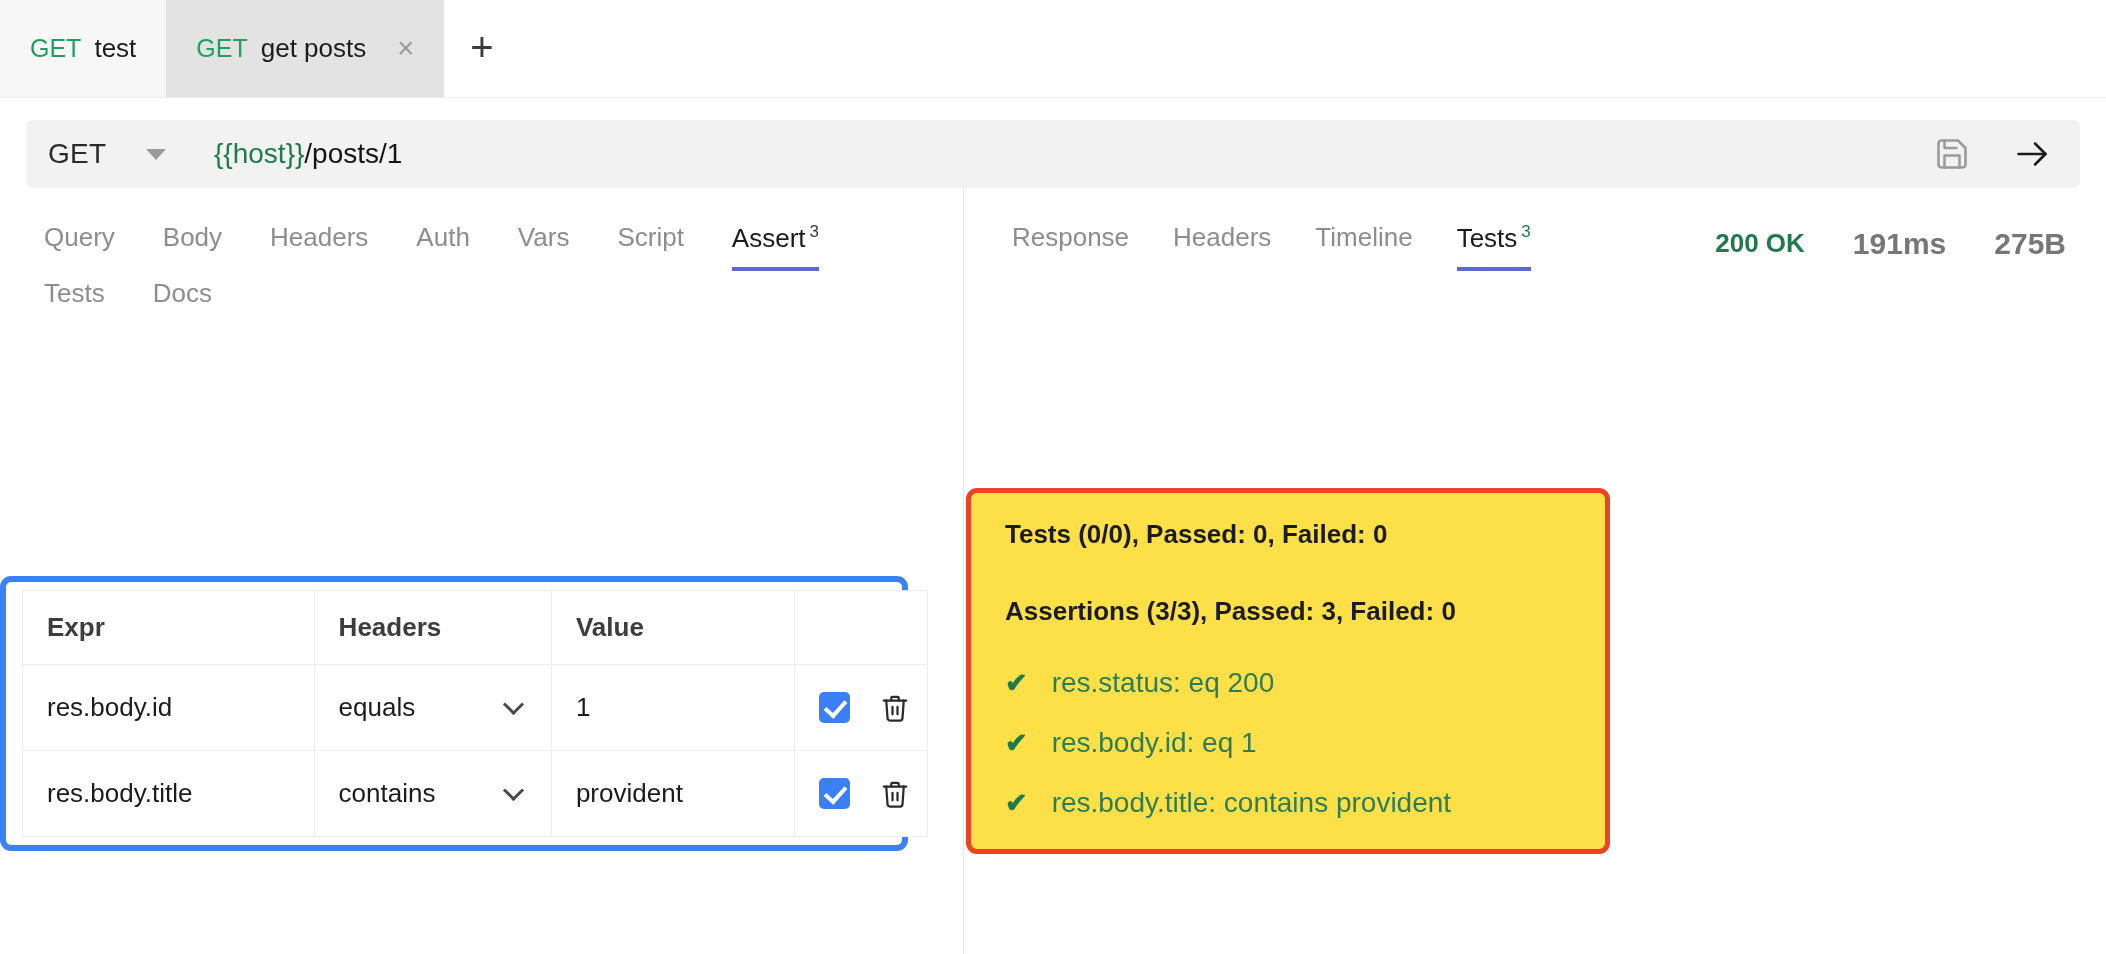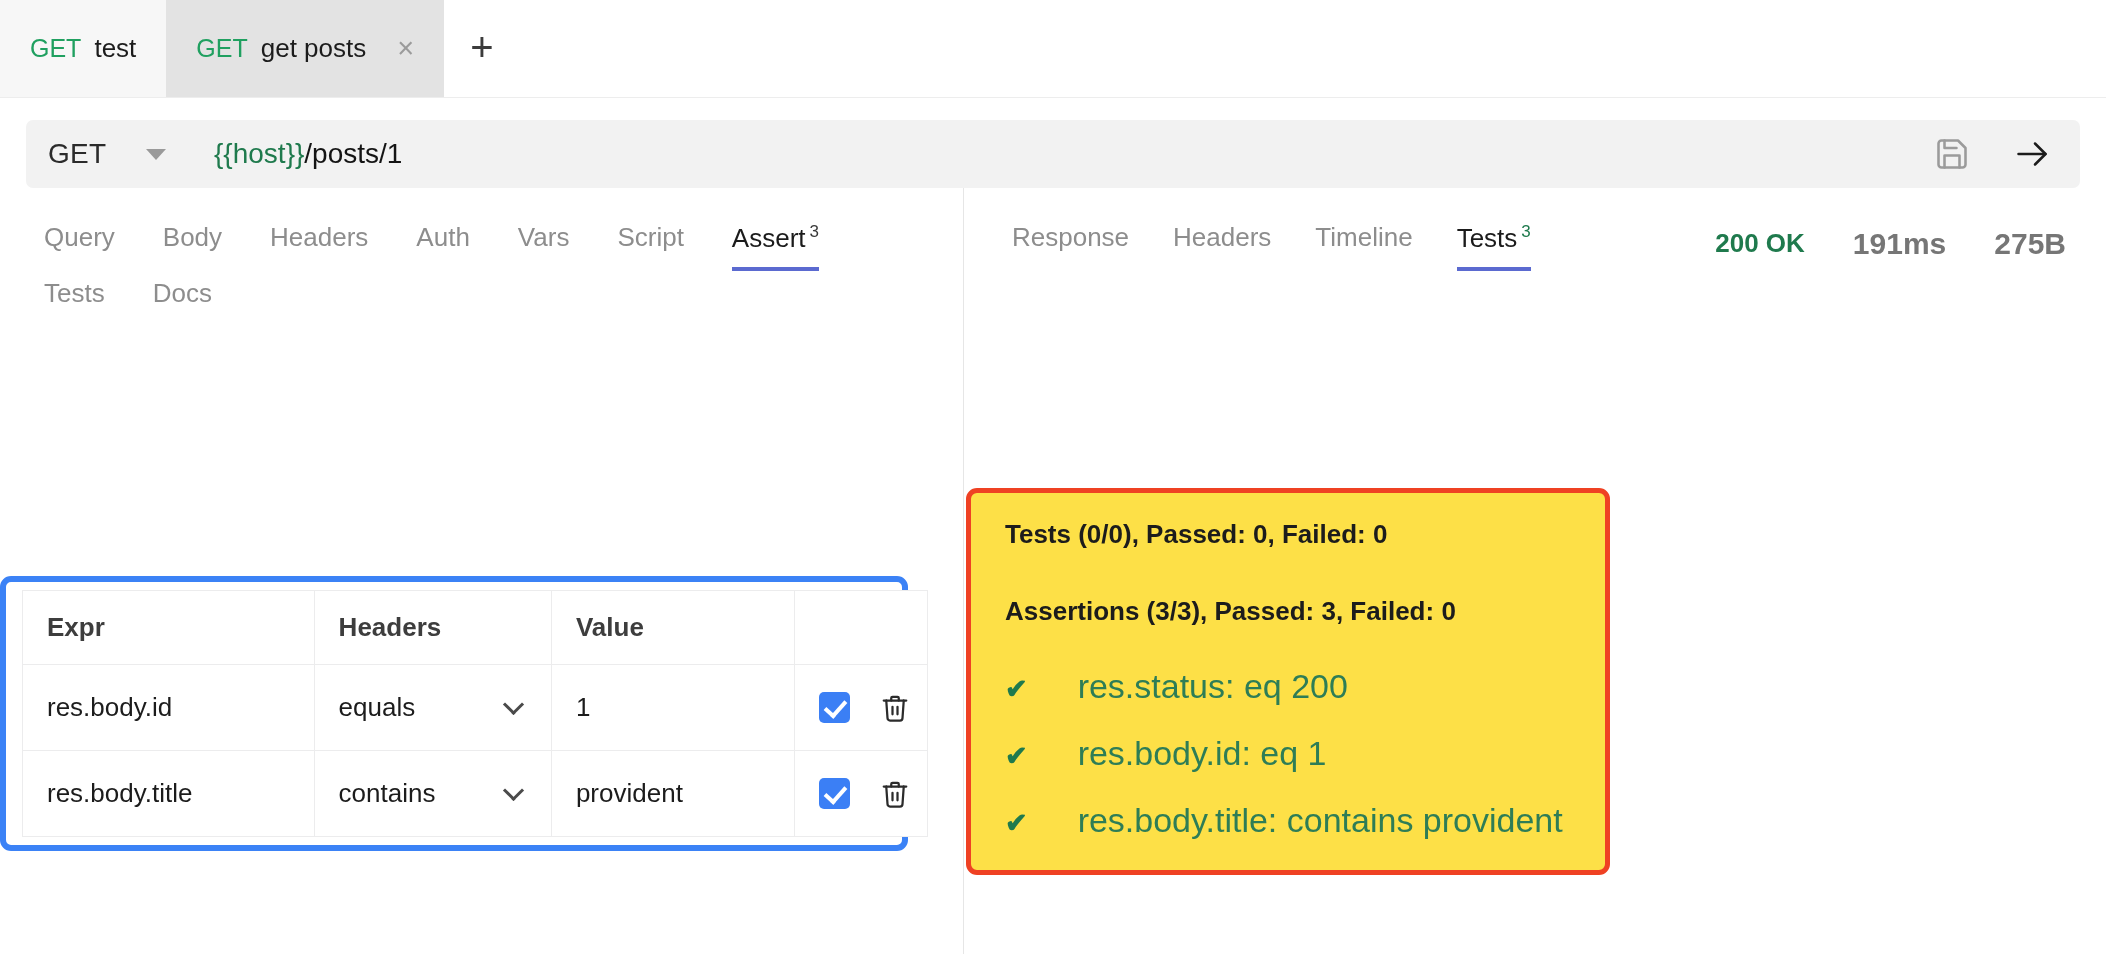--- a/index.html
+++ b/index.html
@@ -264,21 +264,21 @@
   .result-line.second { margin-bottom: 40px; }
   .assert-result {
     display: flex;
     align-items: baseline;
     gap: 24px;
     margin-bottom: 28px;
     white-space: nowrap;
   }
   .assert-result:last-child { margin-bottom: 0; }
   .check { color: #1f7a4d; font-size: 27px; font-weight: bold; }
-  .assert-text { color: #2e7d56; font-size: 34px; margin-left: 26px; }
+  .assert-text { color: #2e7d56; font-size: 28px; }
 </style>
 </head>
 <body>
 
 <div class="tabbar">
   <div class="req-tab inactive">
     <span class="req-method">GET</span>
     <span class="req-name">test</span>
   </div>
   <div class="req-tab active">

